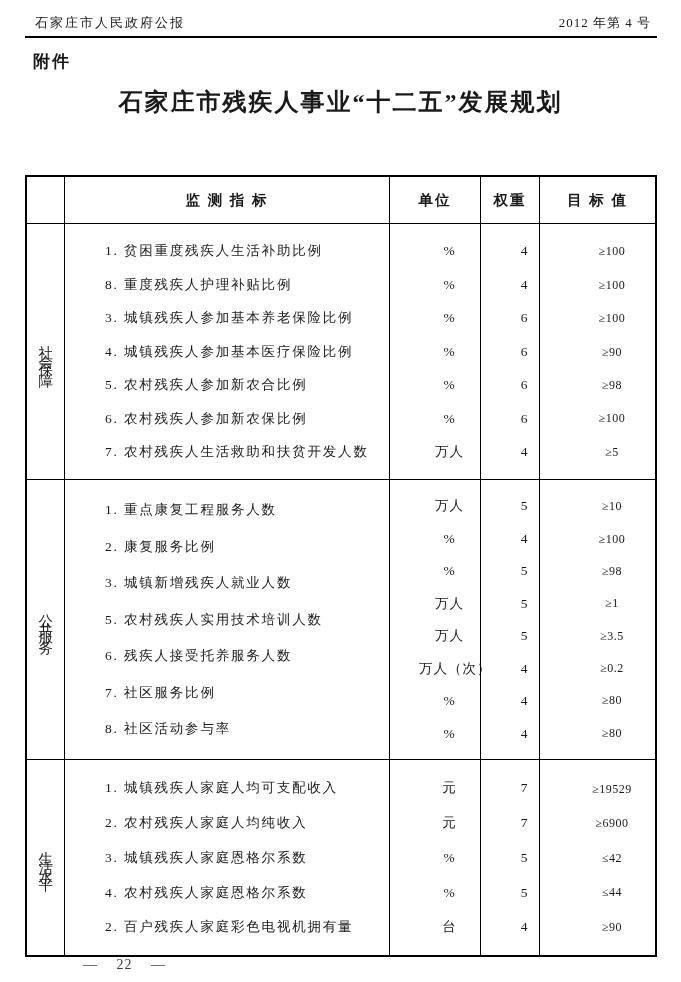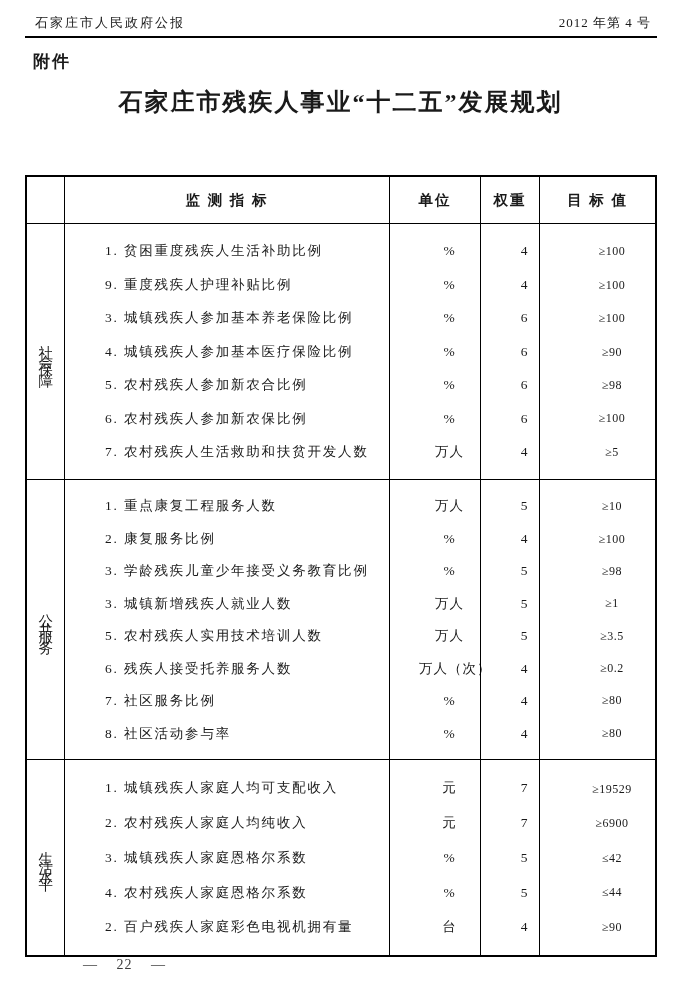--- a/index.html
+++ b/index.html
@@ -98,21 +98,21 @@
       <div class="vline">权重</div>
       <div class="vline">目 标 值</div>
     </div>
     <div id="groups">
         <div class="tgroup" style="height: 256px;">
           <div class="glabel">
             <span>社会保障</span>
           </div>
           <div class="tcol vline c-indicator">
             <div class="tcell">1. 贫困重度残疾人生活补助比例</div>
-            <div class="tcell">9. 重度残疾人护理补贴比例</div>
+            <div class="tcell">8. 重度残疾人护理补贴比例</div>
             <div class="tcell">3. 城镇残疾人参加基本养老保险比例</div>
             <div class="tcell">4. 城镇残疾人参加基本医疗保险比例</div>
             <div class="tcell">5. 农村残疾人参加新农合比例</div>
             <div class="tcell">6. 农村残疾人参加新农保比例</div>
             <div class="tcell">7. 农村残疾人生活救助和扶贫开发人数</div>
           </div>
           <div class="tcol vline c-unit">
             <div class="tcell">%</div>
             <div class="tcell">%</div>
             <div class="tcell">%</div>
@@ -140,21 +140,20 @@
             <div class="tcell">≥5</div>
           </div>
         </div>
         <div class="tgroup" style="height: 280px;">
           <div class="glabel">
             <span>公共服务</span>
           </div>
           <div class="tcol vline c-indicator">
             <div class="tcell">1. 重点康复工程服务人数</div>
             <div class="tcell">2. 康复服务比例</div>
-            <div class="tcell">3. 学龄残疾儿童少年接受义务教育比例</div>
             <div class="tcell">3. 城镇新增残疾人就业人数</div>
             <div class="tcell">5. 农村残疾人实用技术培训人数</div>
             <div class="tcell">6. 残疾人接受托养服务人数</div>
             <div class="tcell">7. 社区服务比例</div>
             <div class="tcell">8. 社区活动参与率</div>
           </div>
           <div class="tcol vline c-unit">
             <div class="tcell">万人</div>
             <div class="tcell">%</div>
             <div class="tcell">%</div>

